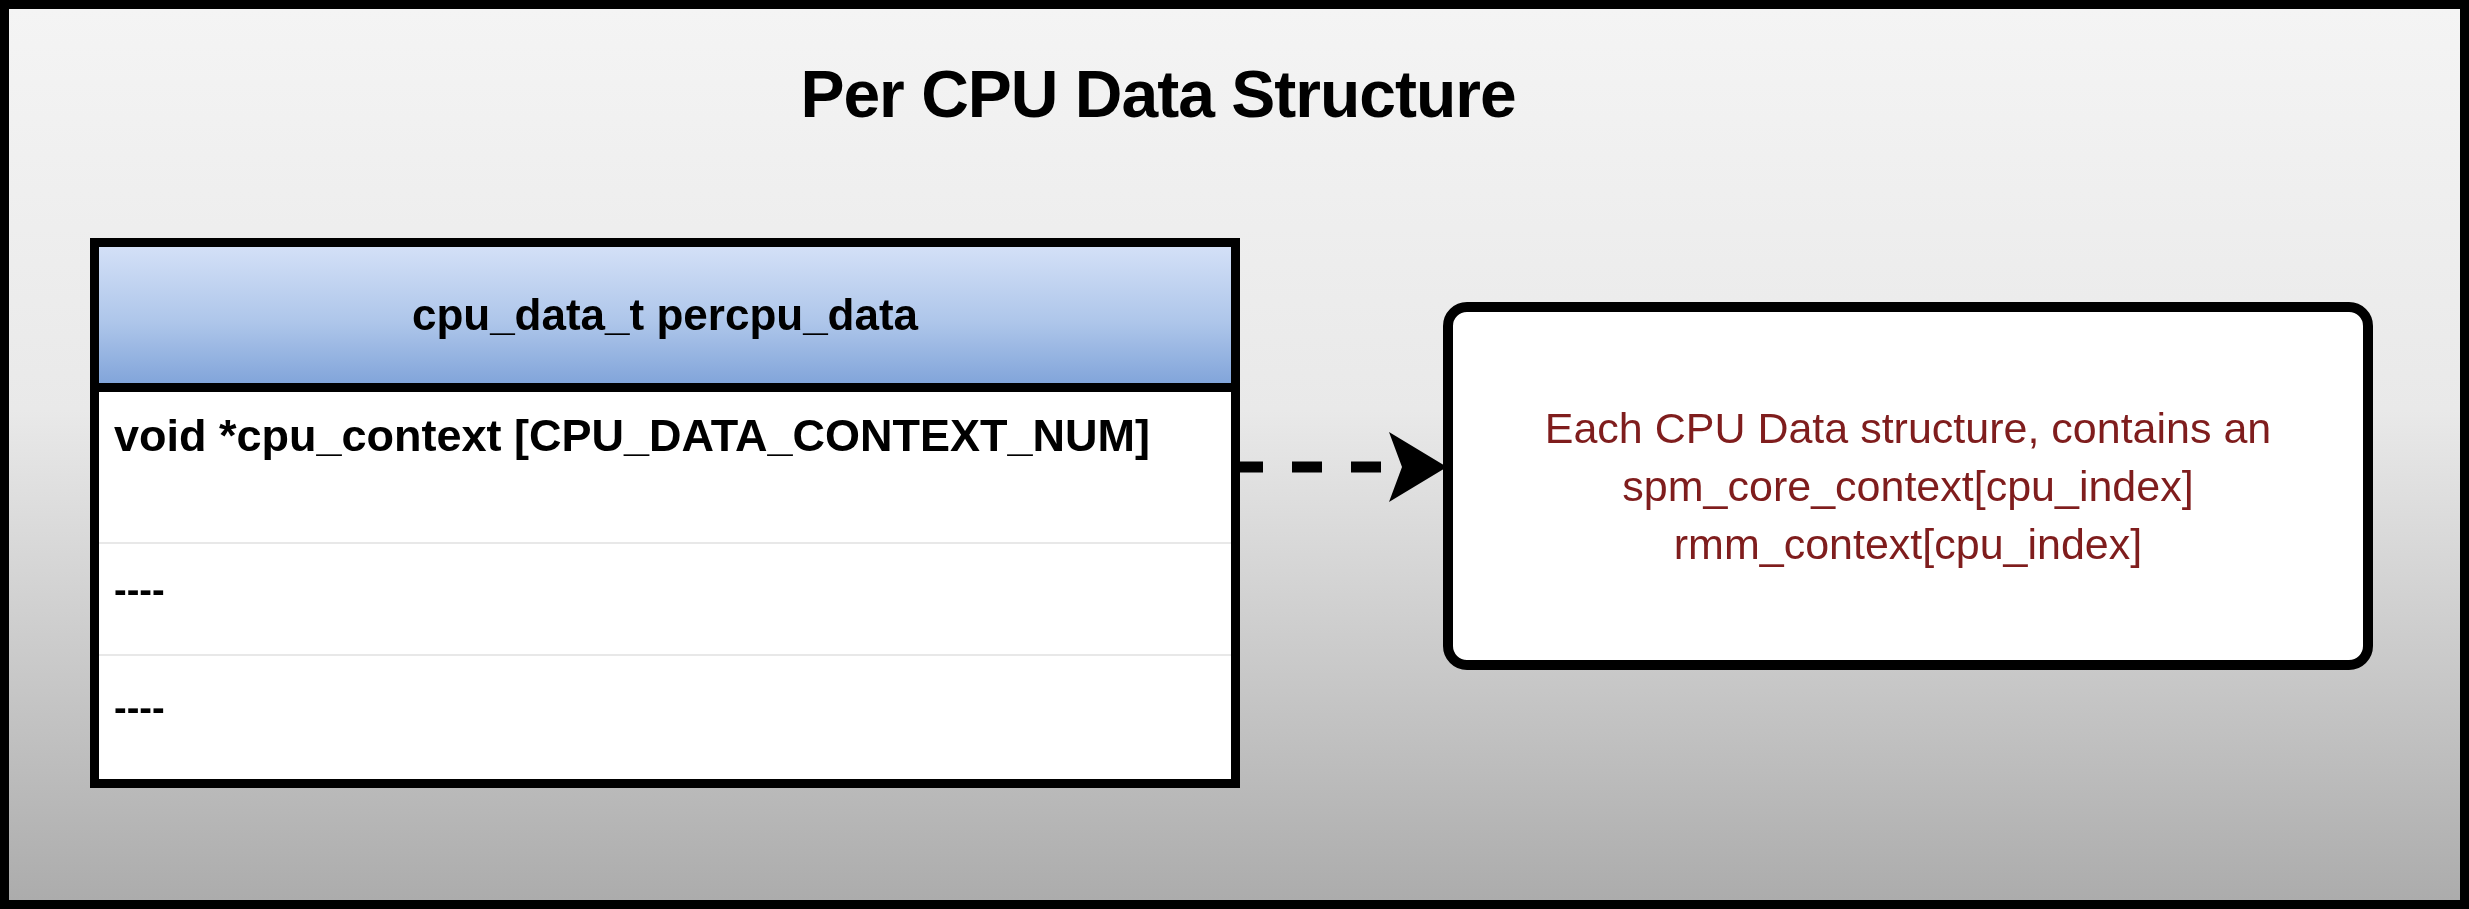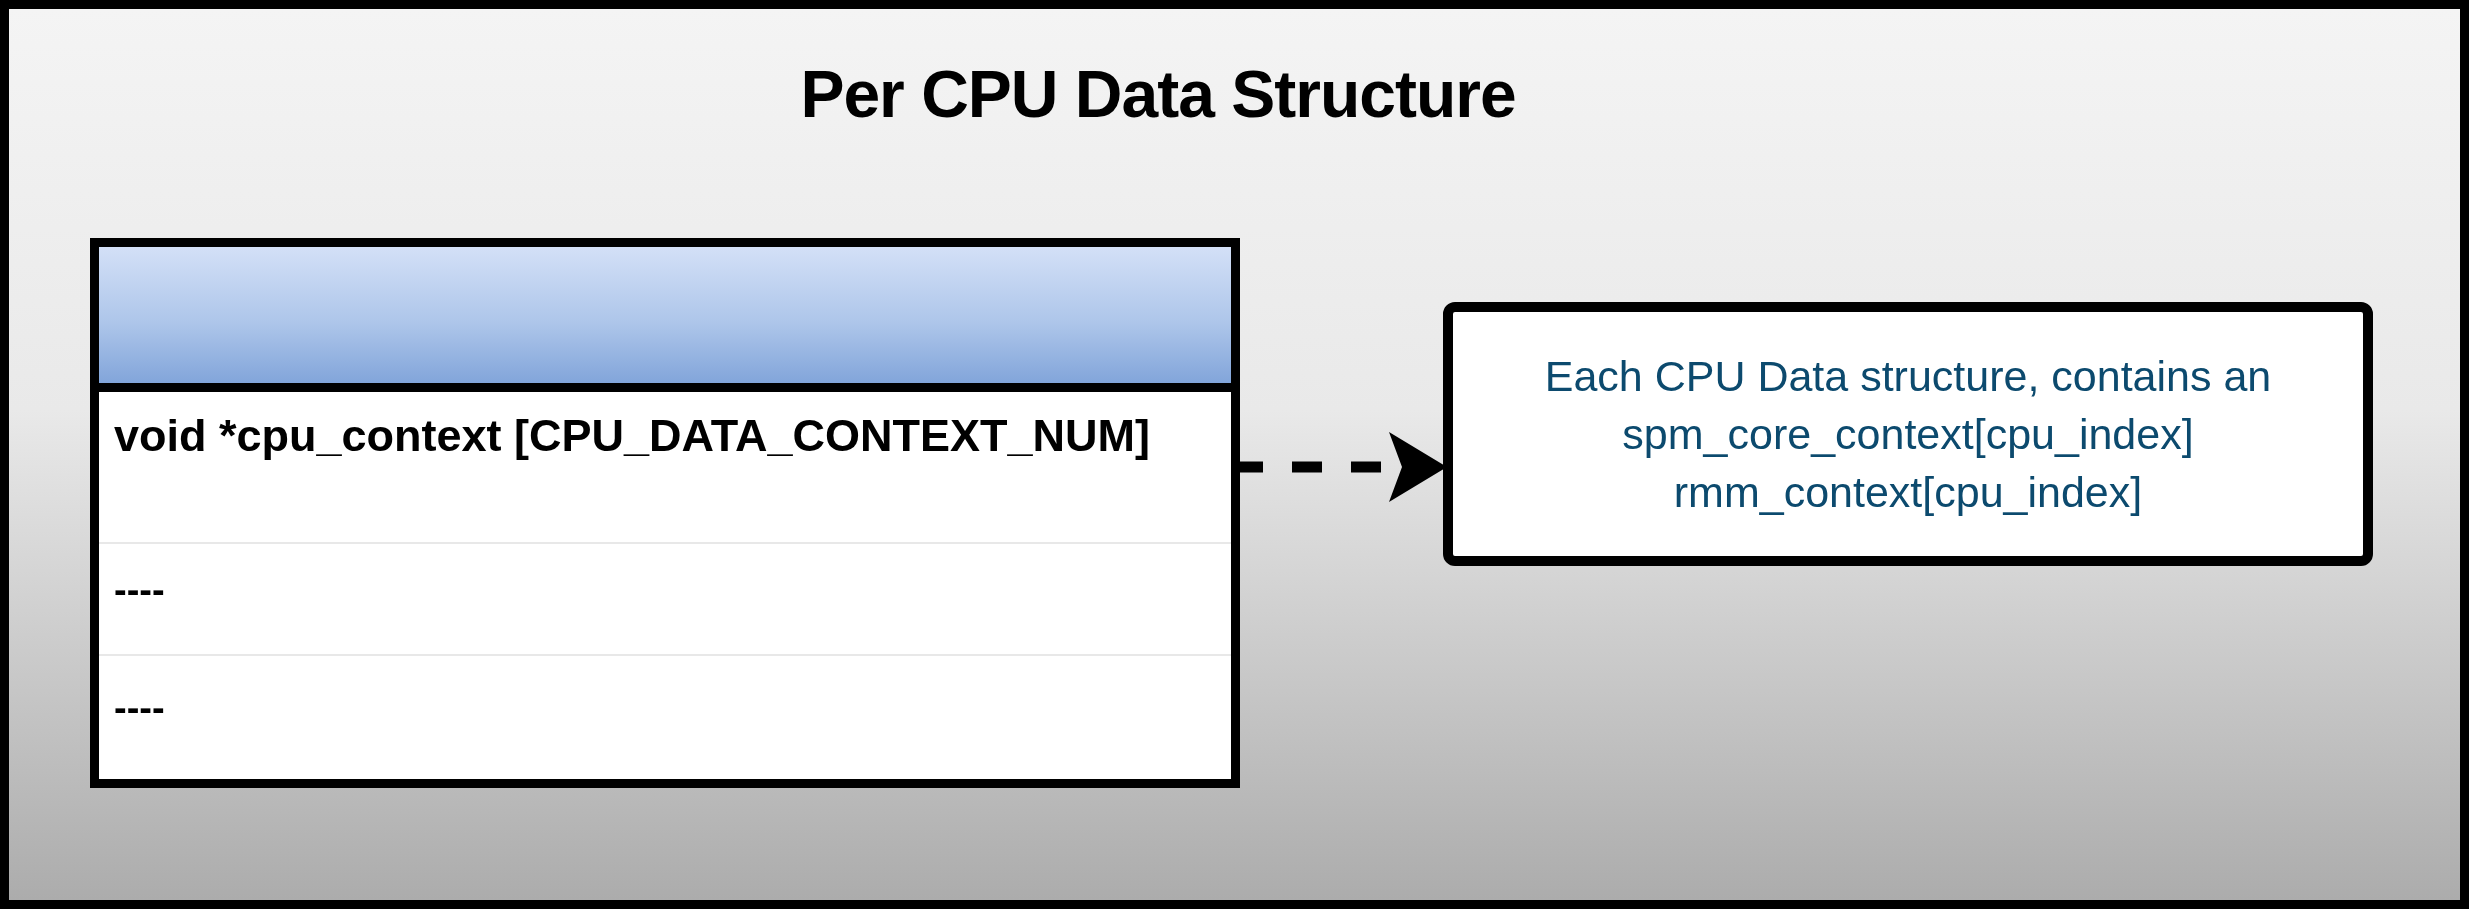--- a/index.html
+++ b/index.html
@@ -92,44 +92,45 @@
     width: 230px;
     height: 110px;
   }
 
   
   .note-box {
     position: absolute;
     left: 1434px;
     top: 293px;
     width: 930px;
-    height: 264px;
+    height: 368px;
     box-sizing: border-box;
     border: 10px solid #000;
-    border-radius: 12px;
+    border-radius: 24px;
     background: #ffffff;
     display: flex;
     flex-direction: column;
     justify-content: center;
     text-align: center;
-    color: #0c4a6e;
+    color: #7f1d1d;
     font-size: 43px;
     line-height: 58px;
   }
   .note-line { white-space: nowrap; }
 </style>
 </head>
 <body>
 
 <div class="page">
 
   <div class="title">Per CPU Data Structure</div>
 
   <div class="struct-table">
     <div class="struct-header">
+      <div>cpu_data_t percpu_data</div>
     </div>
     <div class="struct-body">
       <div class="struct-row r1">
         <span>void *cpu_context [CPU_DATA_CONTEXT_NUM]</span>
       </div>
       <div class="struct-row r2">
         <span>----</span>
       </div>
       <div class="struct-row r3">
         <span>----</span>

